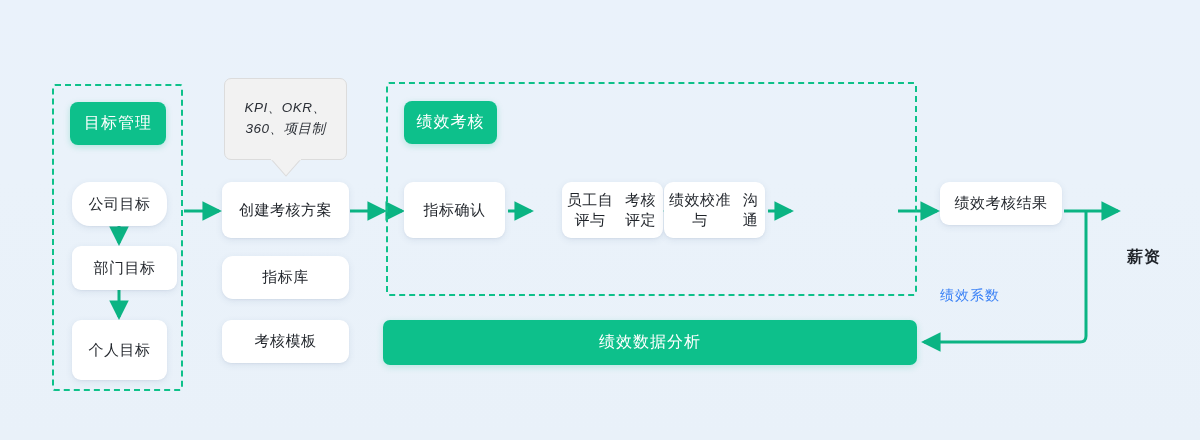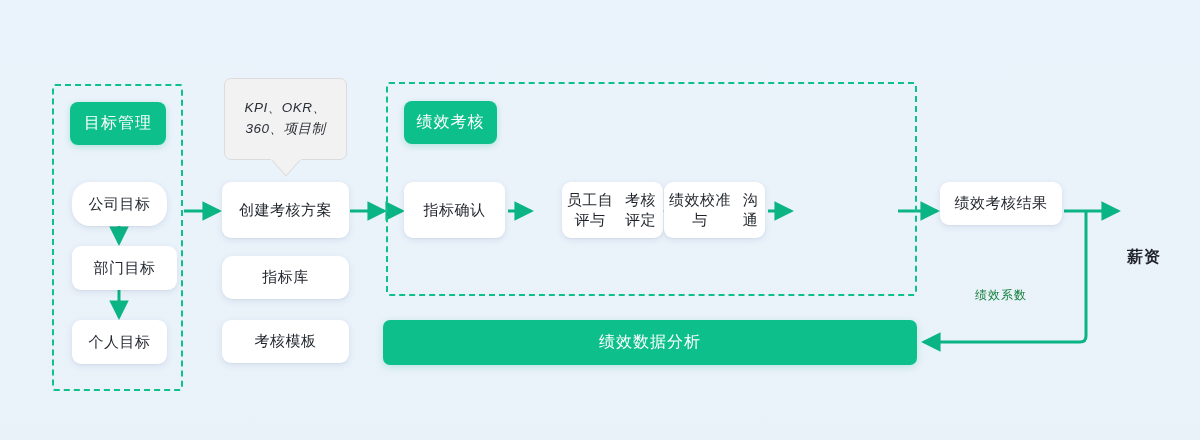--- a/index.html
+++ b/index.html
@@ -48,21 +48,21 @@
     font-size: 15px;
     letter-spacing: .5px;
     line-height: 1.35;
     box-shadow: 0 2px 7px rgba(60,90,130,.10), 0 1px 2px rgba(60,90,130,.06);
   }
   .card.two-line { font-size: 15px; }
 
   
   #card-company { left: 72px; top: 182px; width: 95px; height: 44px; border-radius: 18px; }
   #card-dept    { left: 72px; top: 246px; width: 105px; height: 44px; }
-  #card-person  { left: 72px; top: 320px; width: 95px; height: 44px; }
+  #card-person  { left: 72px; top: 320px; width: 95px; height: 60px; }
 
   
   #card-plan    { left: 222px; top: 182px; width: 127px; height: 56px; }
   #card-lib     { left: 222px; top: 256px; width: 127px; height: 43px; border-radius: 11px; }
   #card-tpl     { left: 222px; top: 320px; width: 127px; height: 43px; }
 
   
   #card-kpi-confirm { left: 404px; top: 182px; width: 101px; height: 56px; }
   #card-self-eval   { left: 534px; top: 182px; width: 101px; height: 56px; margin-left: 28px; }
   #card-calibrate   { left: 664px; top: 182px; width: 101px; height: 56px; }
@@ -73,22 +73,22 @@
   .plain-label {
     position: absolute;
     color: #1f2329;
     font-size: 15px;
     letter-spacing: 1px;
     white-space: nowrap;
     margin-top: 47px;
   }
   #label-salary { left: 1127px; top: 200px; font-size: 16px; font-weight: 600; }
   #label-coef {
-    left: 940px; top: 240px; width: 122px; text-align: center;
-    font-size: 12px; color: #15803d; letter-spacing: 1px;
+    left: 940px; top: 240px; width: 122px; text-align: left;
+    font-size: 14px; color: #3b82f6; letter-spacing: 1px;
   }
 
   
   #callout {
     position: absolute;
     left: 224px; top: 78px; width: 123px; height: 82px;
     background: #f2f2f2;
     border: 1px solid #dcdcdc;
     border-radius: 7px;
     display: flex; align-items: center; justify-content: center;

